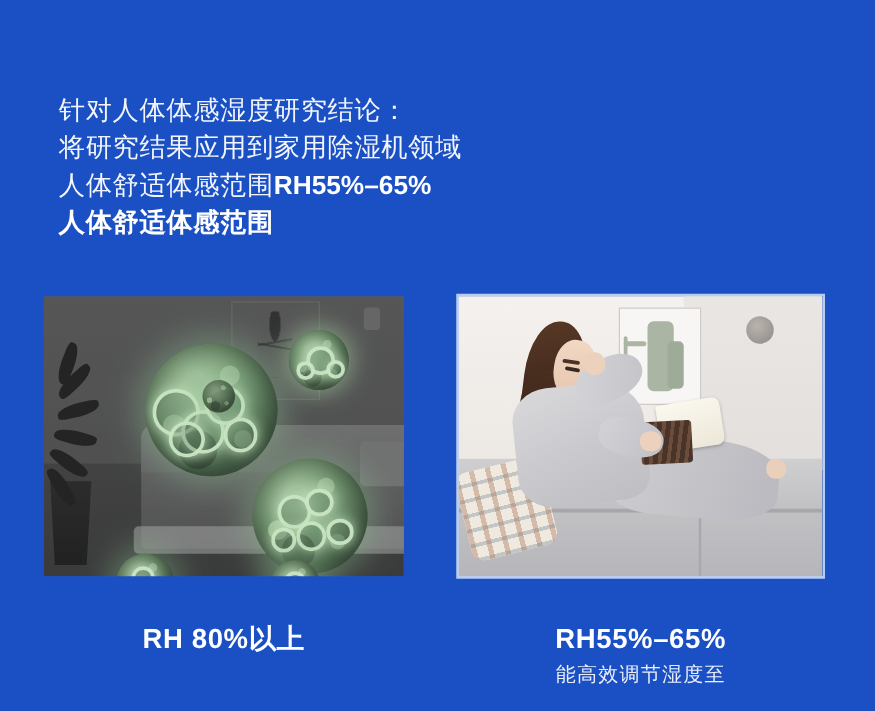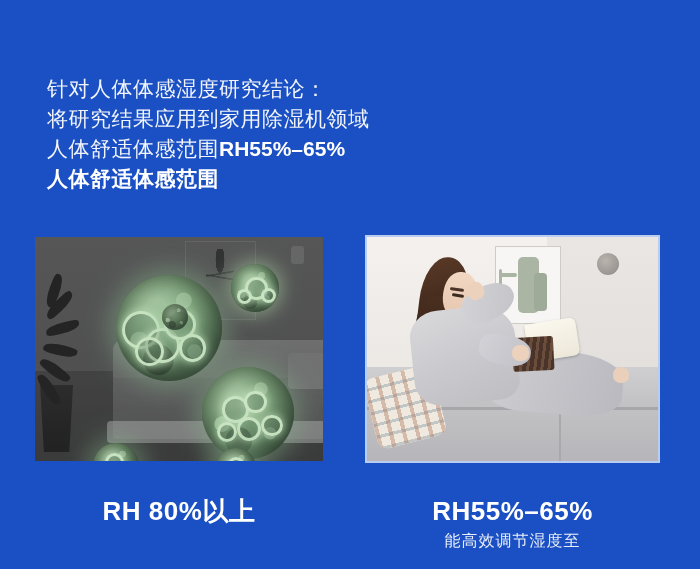--- a/index.html
+++ b/index.html
@@ -187,21 +187,21 @@
     background:linear-gradient(170deg,#fbf8ef,#ece7d8);border-radius:2px 6px 6px 2px;
     box-shadow:0 1px 3px rgba(0,0,0,.25);}
   .book-cv{position:absolute;left:0;top:24%;width:62%;height:64%;
     background:repeating-linear-gradient(100deg,#4a342a 0 4px,#6b4d3c 4px 7px);
     border-radius:3px;transform:rotate(6deg);}
 
   
   .caption{position:absolute;text-align:center;}
   .caption.left{left:35px;top:497px;width:288px;}
   .caption.right{left:367px;top:497px;width:291px;}
-  .cap-main{font-size:26px;font-weight:700;color:#ffffff;letter-spacing:.5px;line-height:28px;}
+  .cap-main{font-size:22px;font-weight:700;color:#ffffff;letter-spacing:.5px;line-height:28px;}
   .cap-sub{font-size:16px;font-weight:400;color:#e9eefa;letter-spacing:1px;line-height:26px;margin-top:3px;}
 </style>
 </head>
 <body>
 
 <div class="poster">
 
 
   <div class="body-copy">
     <span class="ln">针对人体体感湿度研究结论：</span>

